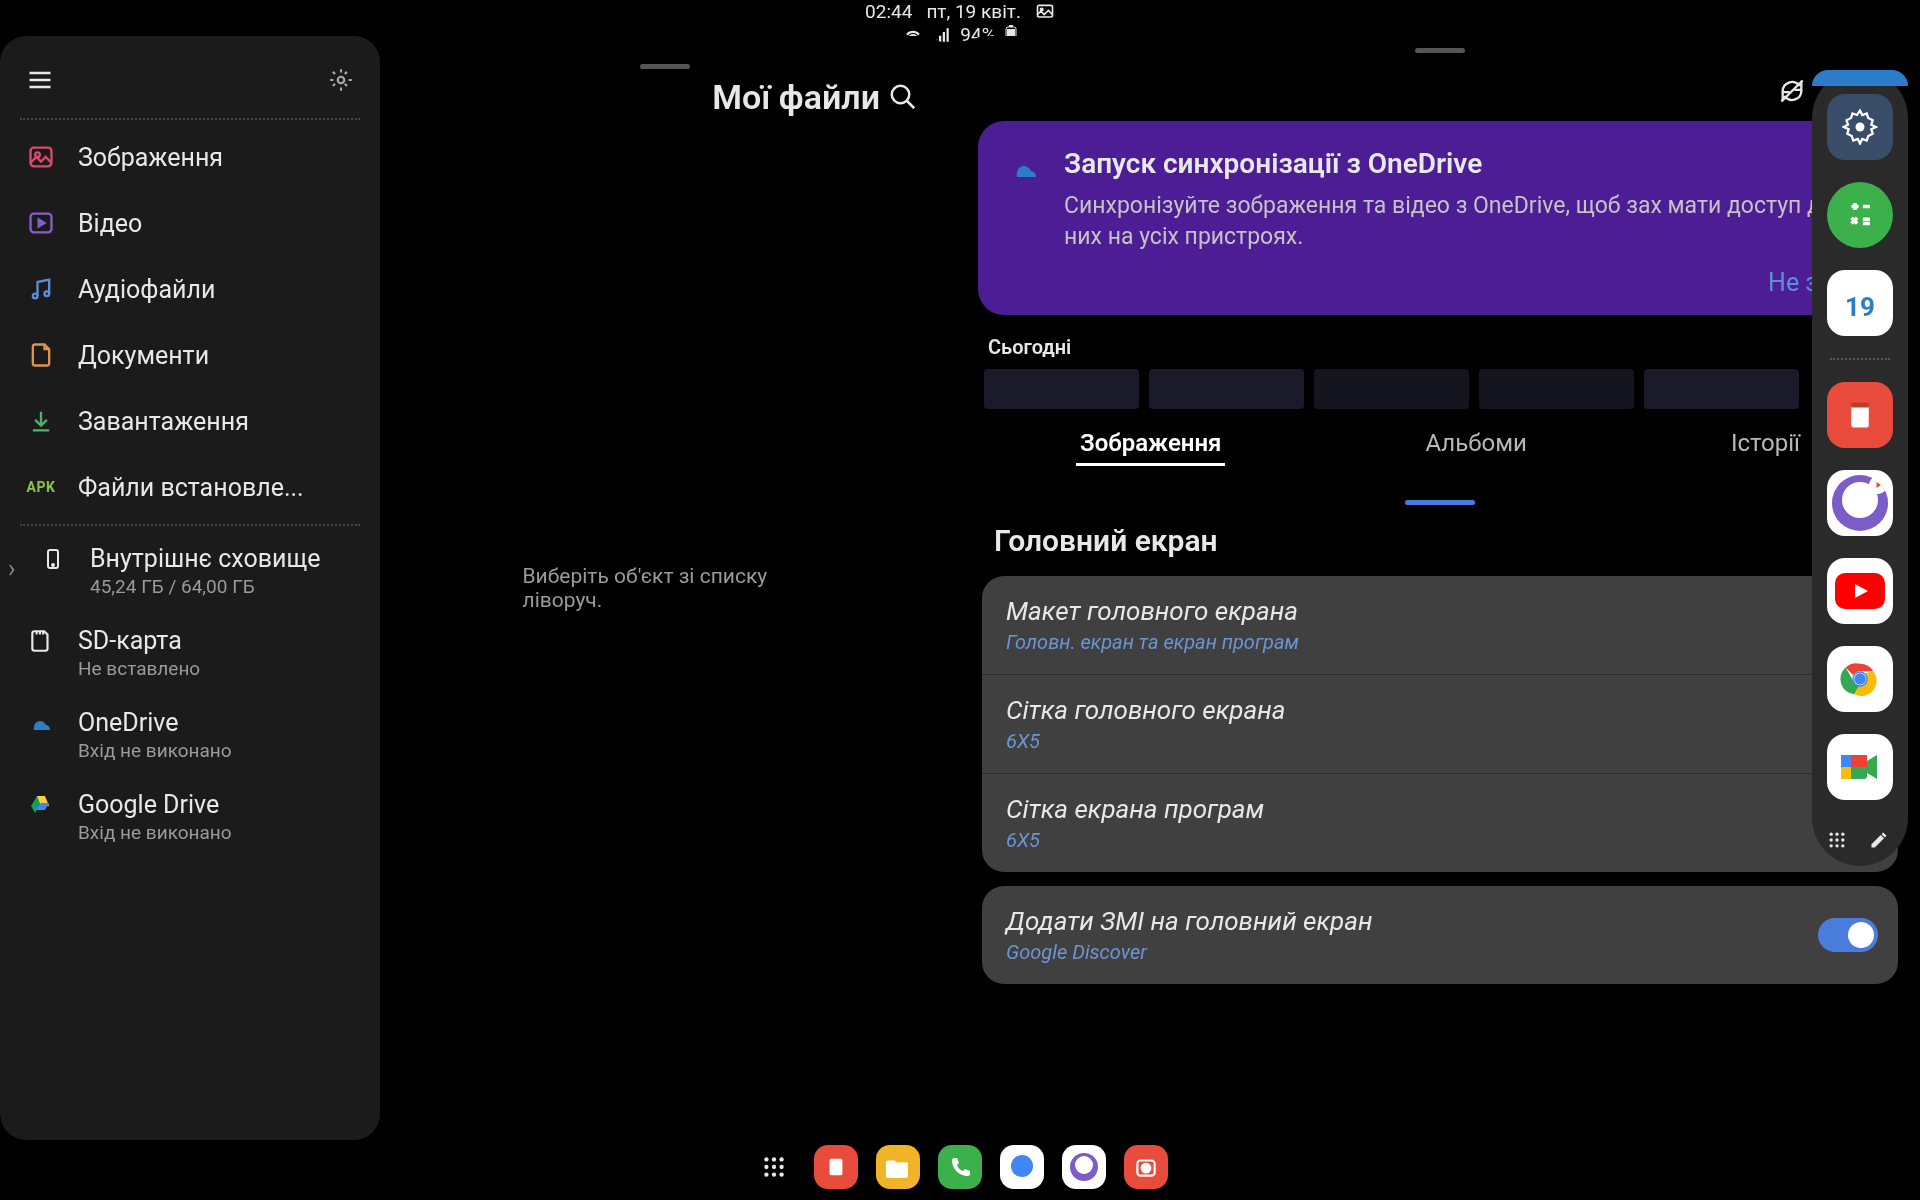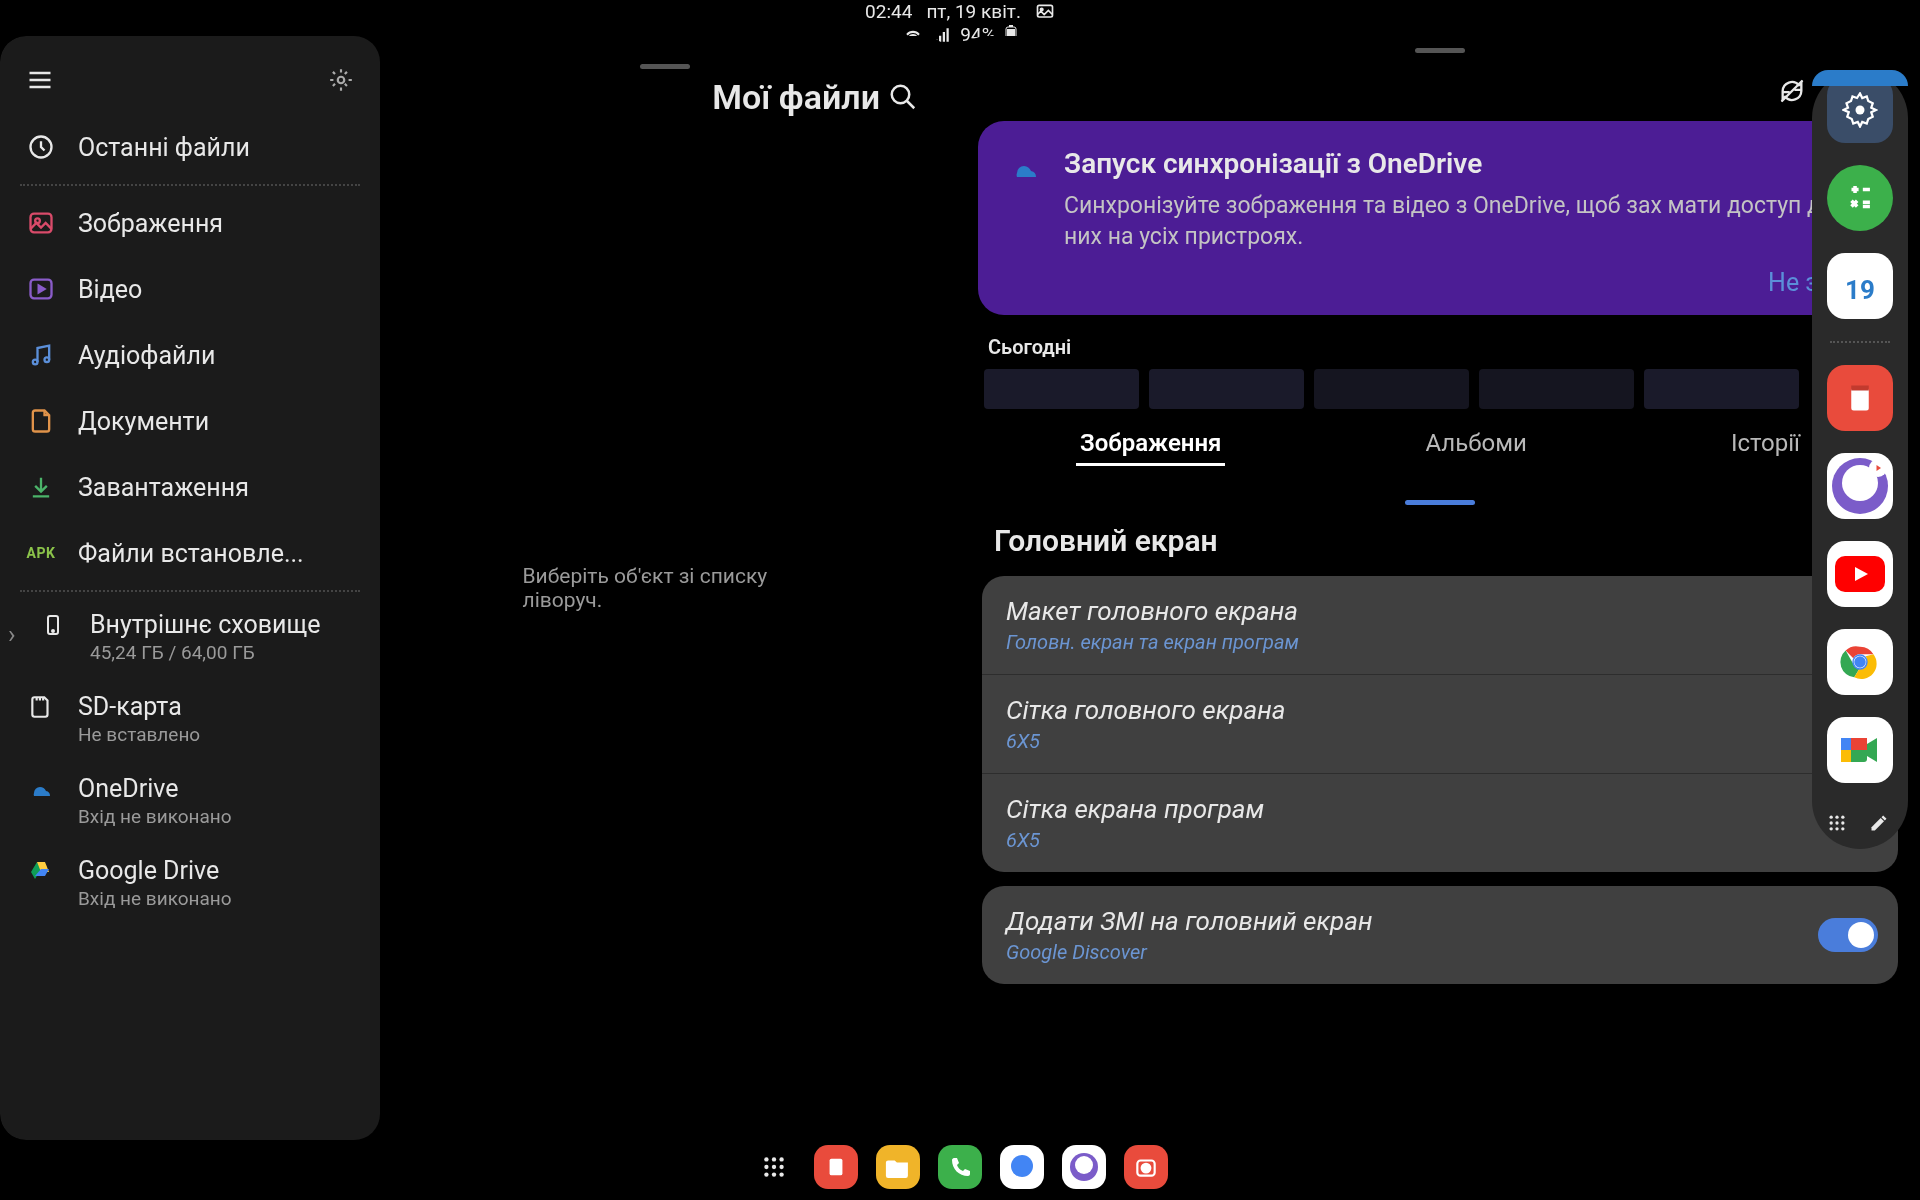--- a/index.html
+++ b/index.html
@@ -57,21 +57,21 @@
   .home-card { background: #000; border-radius: 26px; margin: 8px 4px 0; flex: 1; padding: 8px 18px; position: relative; }
   .home-handle { width: 70px; height: 5px; background: #4a7ddb; border-radius: 3px; margin: 0 auto 12px; }
   .home-title { font-size: 30px; font-weight: 600; padding: 6px 12px 18px; }
   .settings-list { background: #404040; border-radius: 22px; overflow: hidden; font-style: italic; }
   .settings-item { padding: 20px 24px; border-bottom: 1px solid #2d2d2d; cursor: pointer; position: relative; }
   .settings-item:last-child { border-bottom: none; }
   .settings-item .primary { font-size: 26px; }
   .settings-item .secondary { font-size: 20px; color: #6b95d2; margin-top: 4px; }
   
   
-  .app-dock { position: absolute; right: 12px; top: 70px; width: 96px; background: #2a2a2a; border-radius: 48px; padding: 7px 14px 12px; display: flex; flex-direction: column; align-items: center; gap: 22px; z-index: 10; }
+  .app-dock { position: absolute; right: 12px; top: 70px; width: 96px; background: #2a2a2a; border-radius: 48px; padding: 24px 14px 12px; display: flex; flex-direction: column; align-items: center; gap: 22px; z-index: 10; }
   .dock-icon { width: 66px; height: 66px; border-radius: 18px; display: flex; align-items: center; justify-content: center; font-size: 30px; cursor: pointer; }
   .dock-footer { display: flex; gap: 18px; padding-top: 8px; }
   .dock-footer-btn { width: 24px; height: 24px; cursor: pointer; }
   .dock-divider { border-top: 2px dotted #555; width: 60px; }
   
   
   .taskbar { position: absolute; bottom: 8px; left: 0; right: 0; height: 50px; display: flex; align-items: center; justify-content: center; gap: 18px; }
   .task-icon { width: 44px; height: 44px; border-radius: 14px; display: flex; align-items: center; justify-content: center; cursor: pointer; }
   
   .toggle-switch { width: 60px; height: 34px; background: #4a7ddb; border-radius: 17px; position: absolute; right: 20px; top: 50%; transform: translateY(-50%); }
@@ -127,29 +127,20 @@
             </svg>
           </span>
         <span>
             <svg width="26" height="26" viewBox="0 0 24 24" fill="none" stroke="#aaa" stroke-width="2">
               <circle cx="12" cy="12" r="3"></circle>
               <path d="M12 2v3m0 14v3m10-10h-3M5 12H2m15.5-7.5l-2 2m-9 9l-2 2m0-13l2 2m9 9l2 2"></path>
             </svg>
           </span>
       </div>
 
-      <div class="sidebar-item">
-        <span class="sidebar-icon">
-            <svg width="28" height="28" viewBox="0 0 24 24" fill="none" stroke="#e8e8e8" stroke-width="2">
-              <circle cx="12" cy="12" r="9"></circle>
-              <path d="M12 7v5l3 3"></path>
-            </svg>
-          </span>
-        <span>Останні файли</span>
-      </div>
       <div class="dotted-divider"></div>
 
       <div class="sidebar-item">
         <span class="sidebar-icon">
             <svg width="28" height="28" viewBox="0 0 24 24" fill="none" stroke="#d94b6a" stroke-width="2">
               <rect x="3" y="4" width="18" height="16" rx="3"></rect>
               <circle cx="9" cy="10" r="2"></circle>
               <path d="M3 17l5-5 4 4 4-4 5 5"></path>
             </svg>
           </span>

